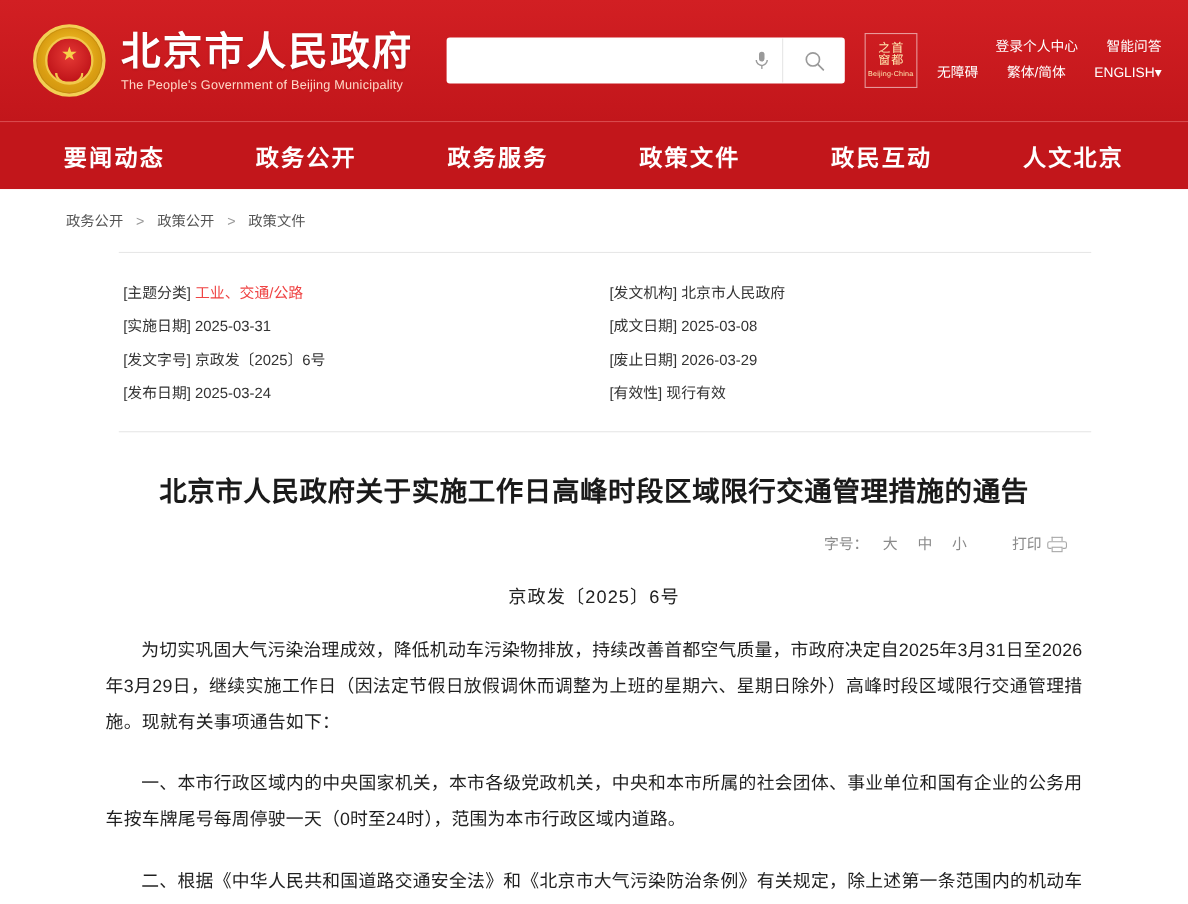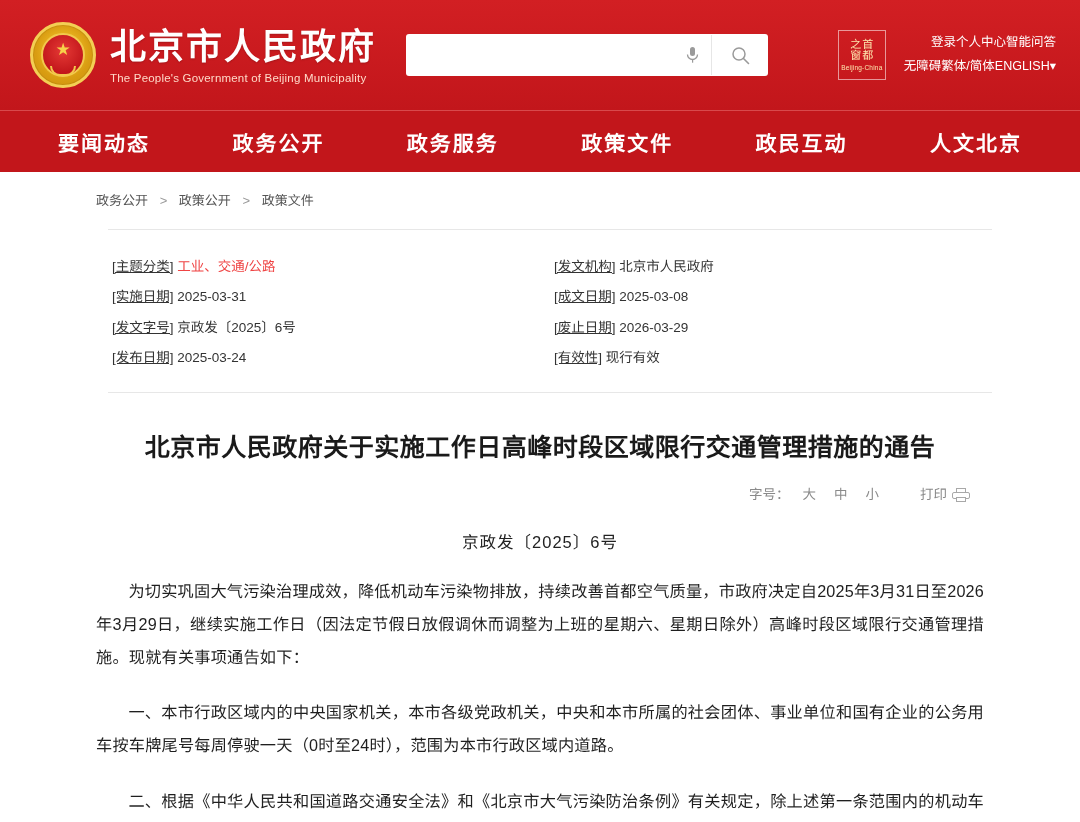--- a/index.html
+++ b/index.html
@@ -112,21 +112,21 @@
     color: #ffe9b0;
     line-height: 1;
     flex: 0 0 auto;
   }
   .beijing-logo .cn {
     font-size: 11px; letter-spacing: 0; display: flex; gap: 1px;
   }
   .beijing-logo .cn span { display: block; }
   .beijing-logo .en { font-size: 6.5px; margin-top: 4px; letter-spacing: .2px; }
   .links { color: #fff; font-size: 12.5px; line-height: 1.9; }
-  .links .row { display: flex; justify-content: flex-end; text-align: center; }
+  .links .row { display: flex; gap: 26px; justify-content: flex-end; text-align: center; }
   .links a { color: #fff; text-decoration: none; cursor: pointer; white-space: nowrap; }
 
   
   .nav {
     height: 62px;
     background: #c2161b;
     border-top: 1px solid #d8494c;
     display: flex;
     align-items: center;
     justify-content: space-between;
@@ -139,41 +139,41 @@
     letter-spacing: 2px;
     cursor: pointer;
     padding: 6px 10px;
   }
 
   
   .content { padding: 0 0 20px 0; background: #fff; }
   .breadcrumb {
     font-size: 13px;
     color: #555;
-    padding: 18px 0 14px 96px;
+    padding: 18px 0 14px 60px;
   }
   .breadcrumb a { color: #555; text-decoration: none; cursor: pointer; }
   .breadcrumb .sep { color: #999; margin: 0 8px; }
 
   .meta-box {
     margin: 6px 88px 0 108px;
     border: 1px solid #e7e7e7;
     border-left: none; border-right: none;
     padding: 22px 0 18px 0;
     display: flex;
     flex-wrap: wrap;
   }
   .meta-col { width: 50%; }
   .meta-row {
     font-size: 13.5px;
     color: #333;
     line-height: 2.25;
     padding-left: 4px;
   }
-  .meta-row .k { color: #333; text-decoration: underline; }
+  .meta-row .k { color: #333; }
   .meta-row .v { color: #333; }
   .meta-row .link { color: #ef4444; cursor: pointer; }
 
   .doc-title {
     font-size: 25px;
     font-weight: bold;
     color: #1a1a1a;
     text-align: center;
     line-height: 1.6;
     margin: 34px 70px 0 70px;

